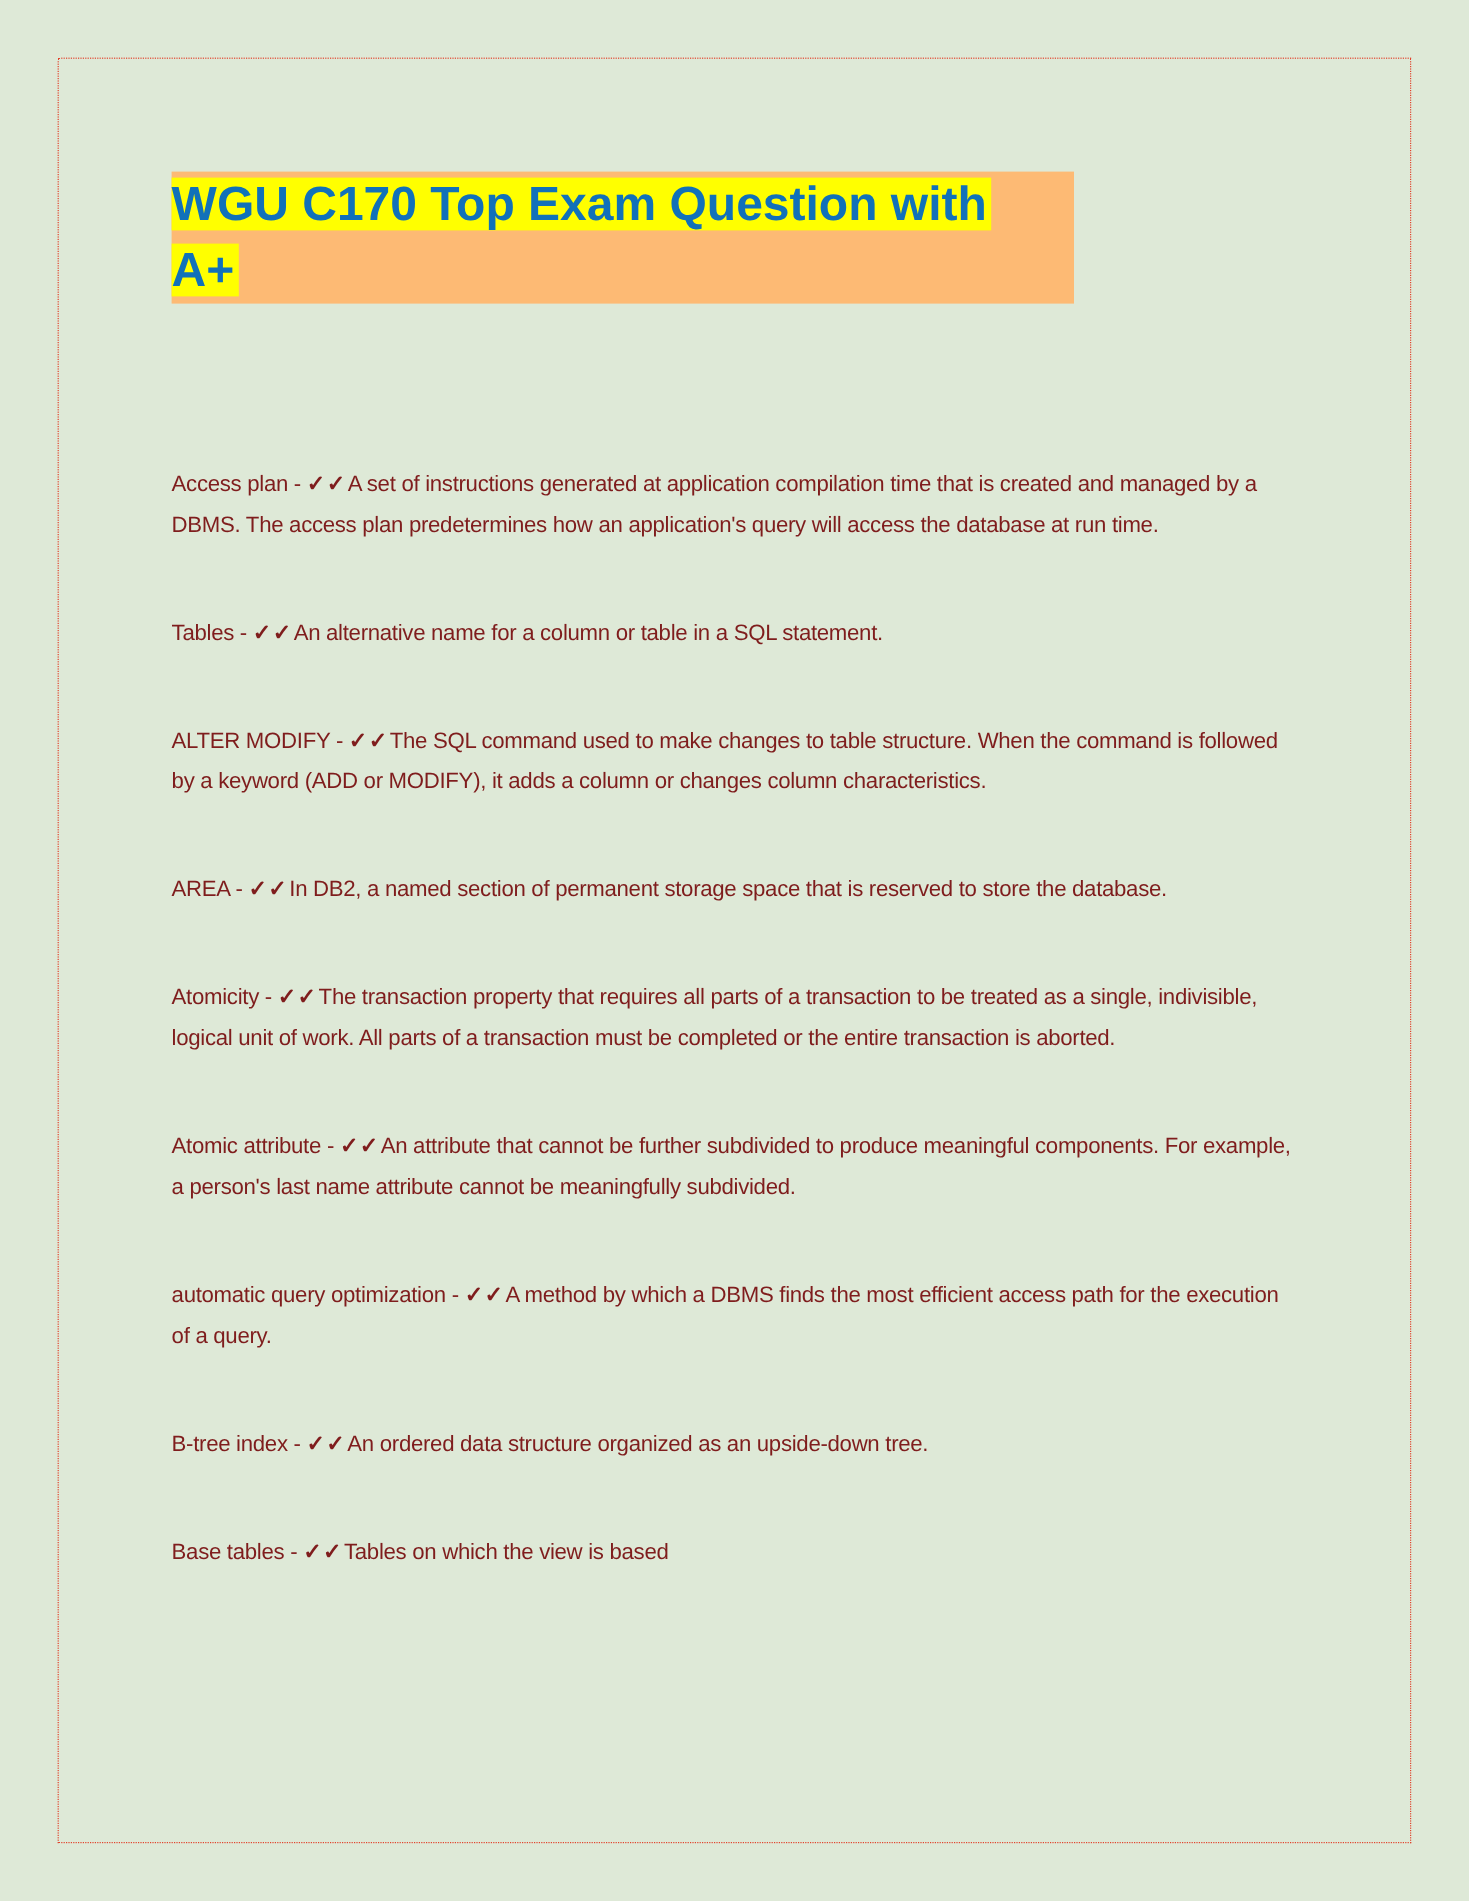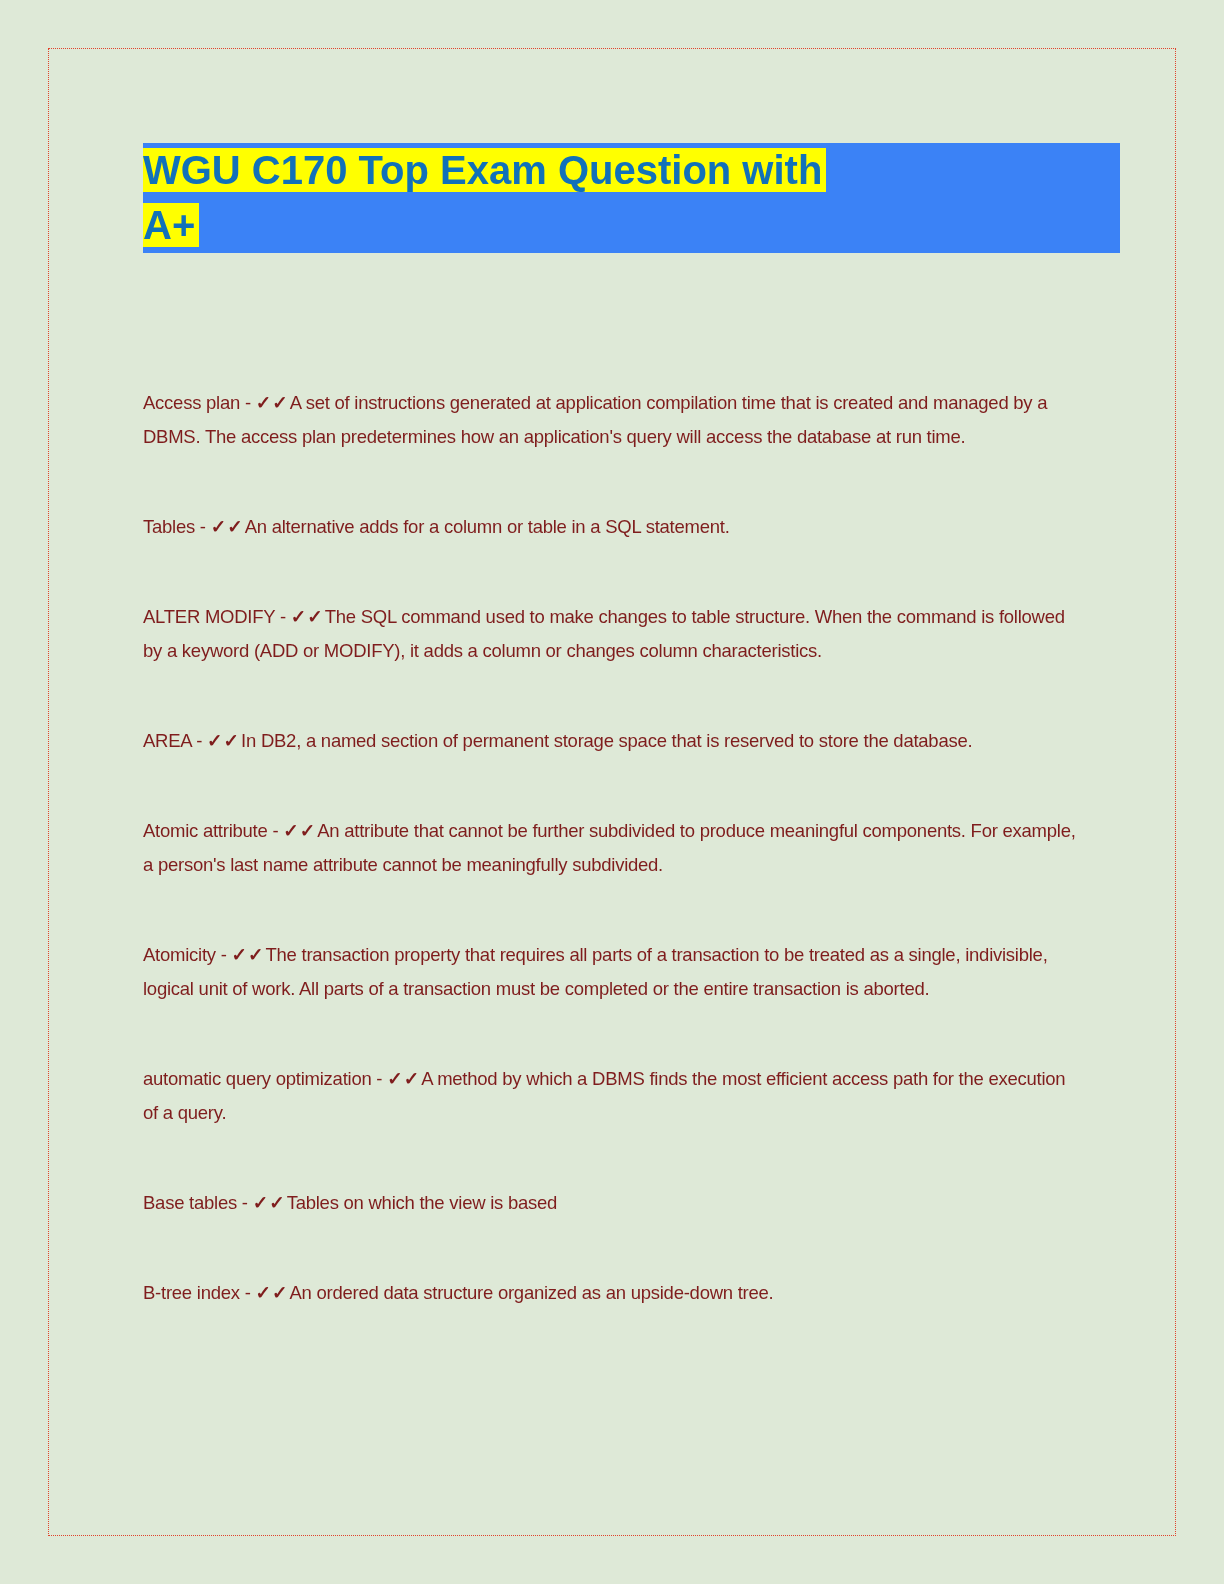--- a/index.html
+++ b/index.html
@@ -18,22 +18,22 @@
     top: 48px;
     width: 1128px;
     height: 1488px;
     border: 1px dotted #e1432c;
     pointer-events: none;
   }
   .title-block {
     position: absolute;
     left: 143px;
     top: 143px;
-    width: 977px;
-    background: #3b82f6;
+    width: 752px;
+    background: #fdba74;
   }
   .title-line {
     display: block;
     font-weight: bold;
     font-size: 40px;
     line-height: 55px;
     color: #1171b9;
     white-space: nowrap;
   }
   .title-line .hl {
@@ -66,29 +66,29 @@
 
 <div class="title-block">
   <span class="title-line"><span class="hl">WGU C170 Top Exam Question with</span></span>
   <span class="title-line"><span class="hl">A+</span></span>
 </div>
 
 <div class="entries">
 
   <p class="entry"><span>Access plan</span><span> - </span><span class="checks">✓✓</span><span>A set of instructions generated at application compilation time that is created and managed by a DBMS. The access plan predetermines how an application's query will access the database at run time.</span></p>
 
-  <p class="entry"><span>Tables</span><span> - </span><span class="checks">✓✓</span><span>An alternative adds for a column or table in a SQL statement.</span></p>
+  <p class="entry"><span>Tables</span><span> - </span><span class="checks">✓✓</span><span>An alternative name for a column or table in a SQL statement.</span></p>
 
   <p class="entry"><span>ALTER MODIFY</span><span> - </span><span class="checks">✓✓</span><span>The SQL command used to make changes to table structure. When the command is followed by a keyword (ADD or MODIFY), it adds a column or changes column characteristics.</span></p>
 
   <p class="entry"><span>AREA</span><span> - </span><span class="checks">✓✓</span><span>In DB2, a named section of permanent storage space that is reserved to store the database.</span></p>
 
+  <p class="entry"><span>Atomicity</span><span> - </span><span class="checks">✓✓</span><span>The transaction property that requires all parts of a transaction to be treated as a single, indivisible, logical unit of work. All parts of a transaction must be completed or the entire transaction is aborted.</span></p>
+
   <p class="entry"><span>Atomic attribute</span><span> - </span><span class="checks">✓✓</span><span>An attribute that cannot be further subdivided to produce meaningful components. For example, a person's last name attribute cannot be meaningfully subdivided.</span></p>
-
-  <p class="entry"><span>Atomicity</span><span> - </span><span class="checks">✓✓</span><span>The transaction property that requires all parts of a transaction to be treated as a single, indivisible, logical unit of work. All parts of a transaction must be completed or the entire transaction is aborted.</span></p>
 
   <p class="entry"><span>automatic query optimization</span><span> - </span><span class="checks">✓✓</span><span>A method by which a DBMS finds the most efficient access path for the execution of a query.</span></p>
 
+  <p class="entry"><span>B-tree index</span><span> - </span><span class="checks">✓✓</span><span>An ordered data structure organized as an upside-down tree.</span></p>
+
   <p class="entry"><span>Base tables</span><span> - </span><span class="checks">✓✓</span><span>Tables on which the view is based</span></p>
-
-  <p class="entry"><span>B-tree index</span><span> - </span><span class="checks">✓✓</span><span>An ordered data structure organized as an upside-down tree.</span></p>
 
 </div>
 
 </body></html>

